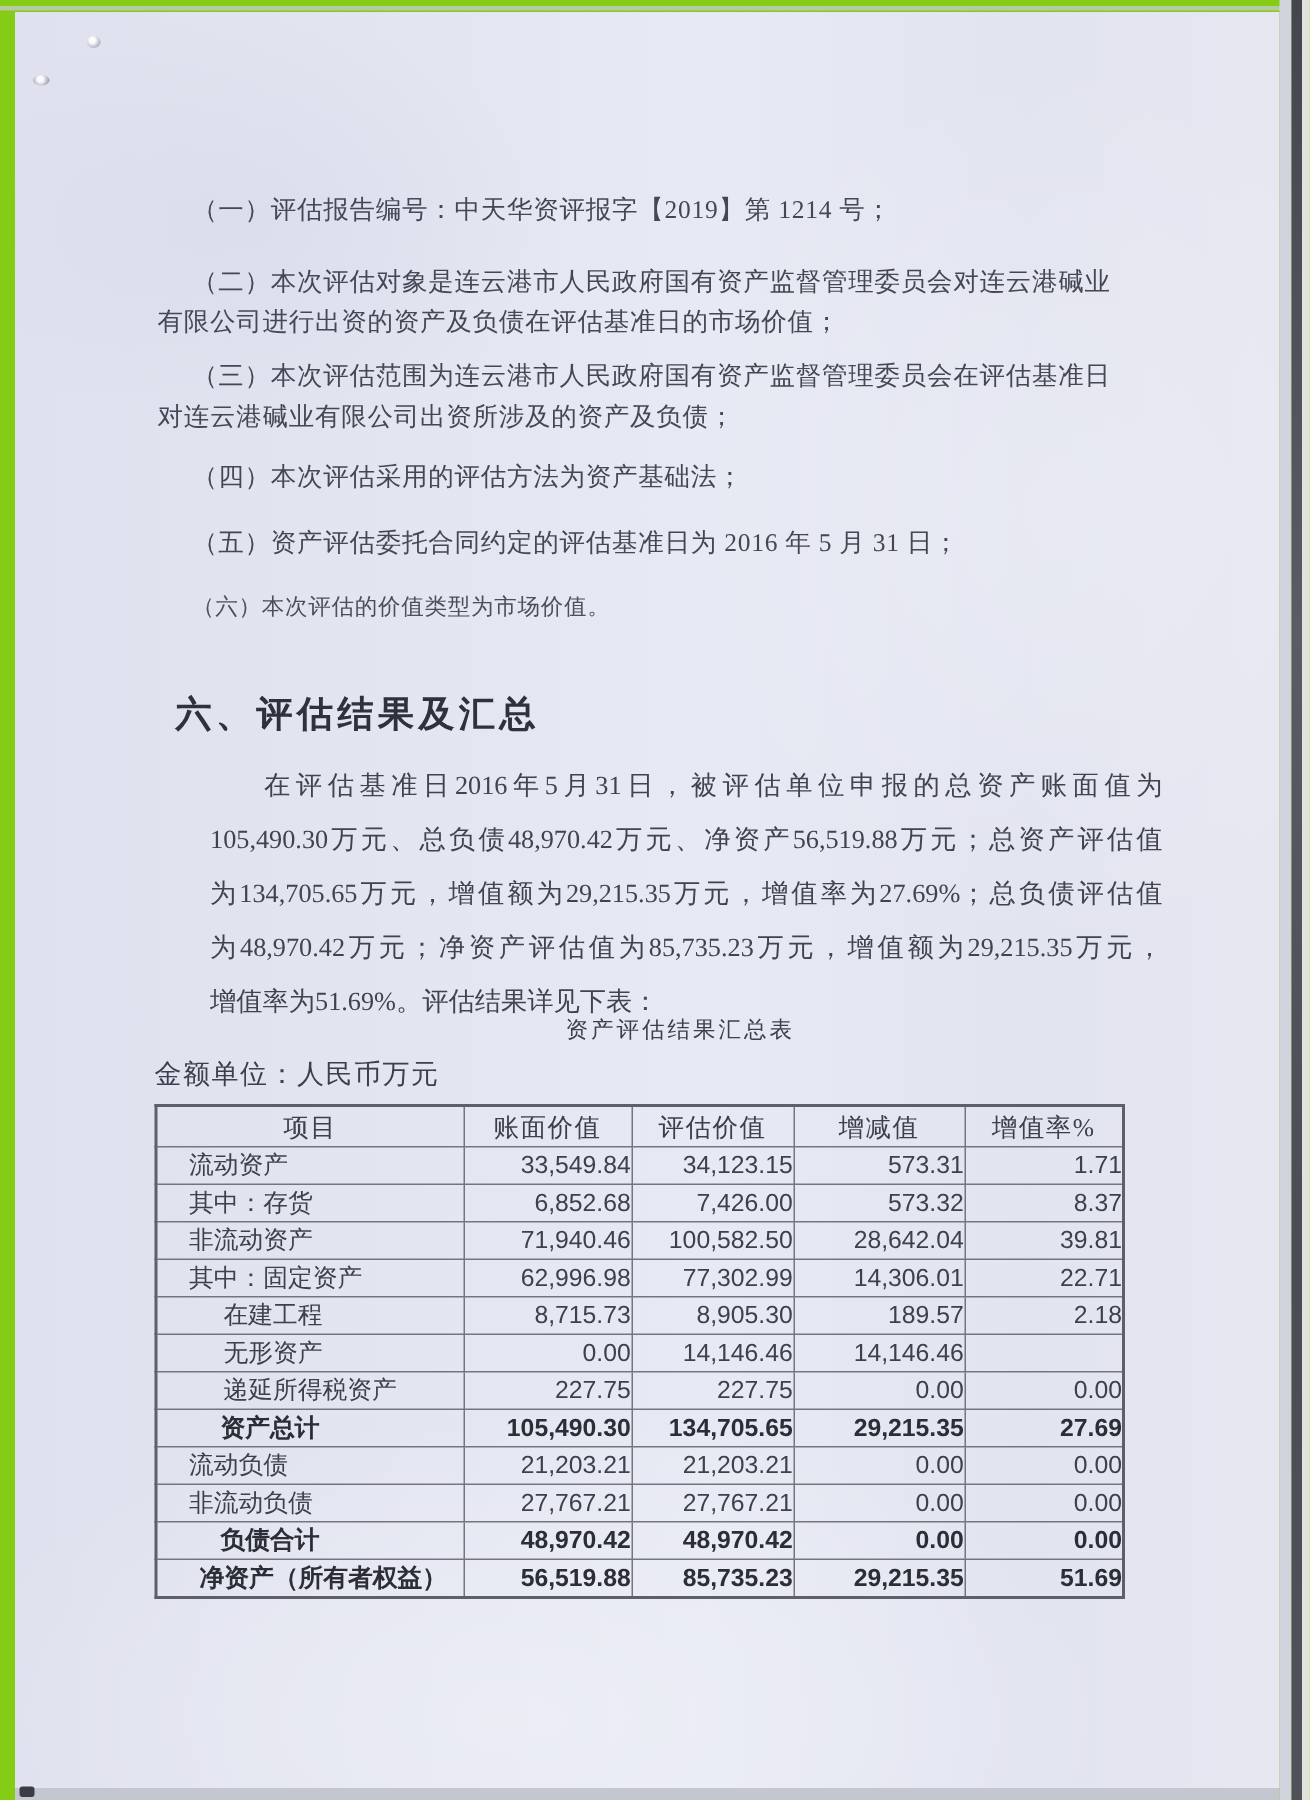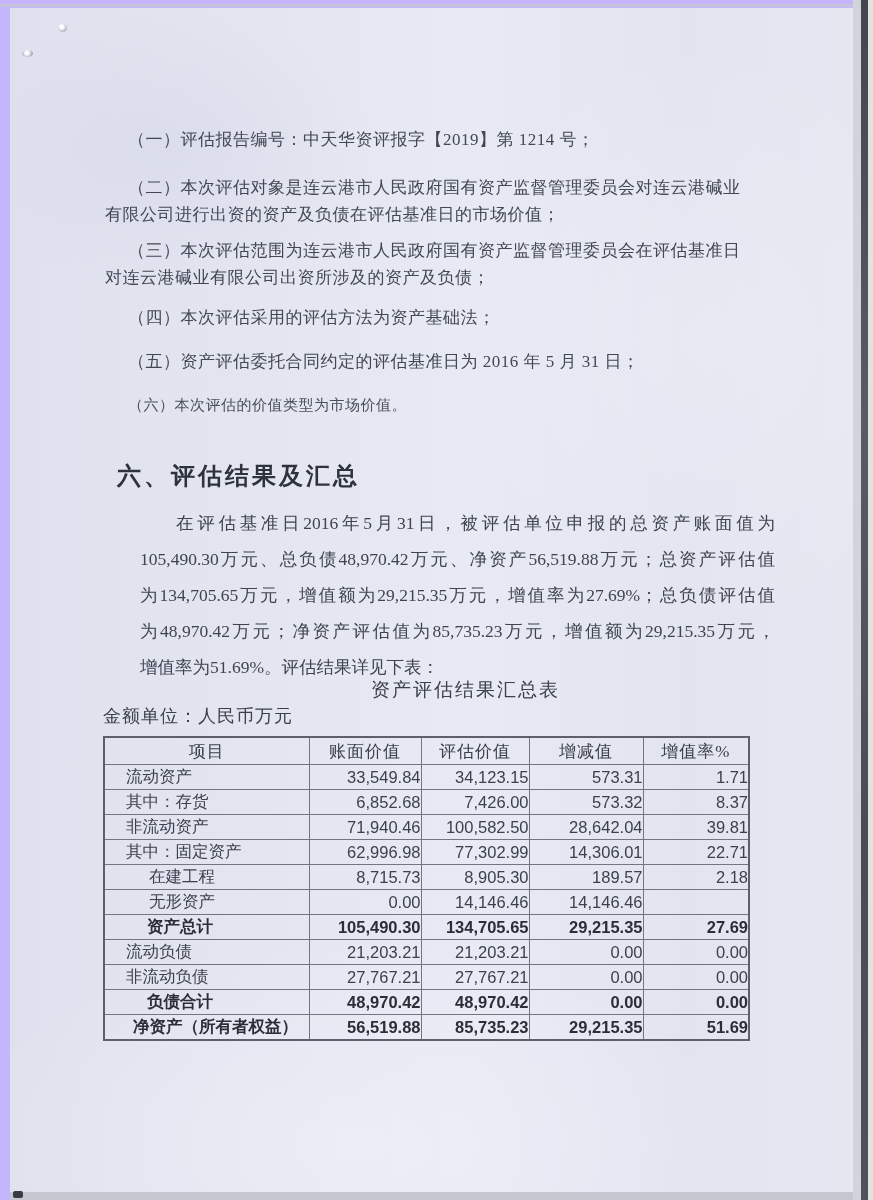--- a/index.html
+++ b/index.html
@@ -1,18 +1,18 @@
 <!DOCTYPE html>
 <html><head>
 <meta charset="utf-8">
 <style>
   html,body{margin:0;padding:0;background:#ffffff;}
   #scan{
     position:relative;width:873px;height:1200px;overflow:hidden;
-    background:#c4b5fd;
+    background:#84cc16;
     font-family:"Liberation Serif","DejaVu Serif",serif;
   }
   
   .paper{
     position:absolute;left:10px;top:8px;width:843px;height:1184px;
     background:
       radial-gradient(ellipse 620px 320px at 40% 96%, rgba(255,255,255,.28), transparent 65%),
       radial-gradient(ellipse 420px 520px at 82% 28%, rgba(255,255,255,.18), transparent 60%),
       radial-gradient(ellipse 300px 200px at 18% 12%, rgba(200,203,220,.25), transparent 70%),
       linear-gradient(90deg,#dfe1ee 0%,#e3e5f1 30%,#e7e9f4 55%,#e2e4f0 80%,#e6e7f1 100%);
@@ -47,22 +47,22 @@
   .section-heading{position:absolute;left:117px;top:460px;font-size:24px;font-weight:bold;
     letter-spacing:3px;color:#2e323c;text-align:right;}
 
   
   .para{position:absolute;left:105px;top:505px;width:670px;font-size:17.5px;color:#3f4450;}
   .para .pline{height:36px;line-height:36px;white-space:nowrap;margin-left:35px;}
   .para .pjust{white-space:normal;text-align:justify;text-align-last:justify;}
   .para .pfirst{text-indent:36px;}
 
   
-  .table-title{position:absolute;left:115px;top:677px;width:645px;box-sizing:border-box;
-    padding-left:56px;text-align:center;font-size:19px;letter-spacing:2px;color:#3c404c;}
+  .table-title{position:absolute;left:103px;top:677px;width:645px;box-sizing:border-box;
+    padding-left:56px;text-align:center;font-size:15px;letter-spacing:2px;color:#3c404c;}
   .table-unit{position:absolute;left:103px;top:704px;width:650px;text-align:left;
     font-size:18px;letter-spacing:1px;color:#3c404c;}
 
   
   table.summary{position:absolute;left:103px;top:736px;width:645px;
     border-collapse:collapse;table-layout:fixed;
     border:2px solid #5e6069;}
   col.c0{width:205px;}col.c1{width:112px;}col.c2{width:108px;}col.c3{width:114px;}col.c4{width:106px;}
   table.summary th{
     height:26px;border:1px solid #74767f;font-weight:normal;font-size:17px;
@@ -181,20 +181,27 @@
           <td class="num">189.57</td>
           <td class="num">2.18</td>
         </tr>
         <tr>
           <td class="label ind2">无形资产</td>
           <td class="num">0.00</td>
           <td class="num">14,146.46</td>
           <td class="num">14,146.46</td>
           <td class="num"></td>
         </tr>
+        <tr>
+          <td class="label ind2">递延所得税资产</td>
+          <td class="num">227.75</td>
+          <td class="num">227.75</td>
+          <td class="num">0.00</td>
+          <td class="num">0.00</td>
+        </tr>
         <tr class="bold">
           <td class="label ind3">资产总计</td>
           <td class="num">105,490.30</td>
           <td class="num">134,705.65</td>
           <td class="num">29,215.35</td>
           <td class="num">27.69</td>
         </tr>
         <tr>
           <td class="label ind0">流动负债</td>
           <td class="num">21,203.21</td>

